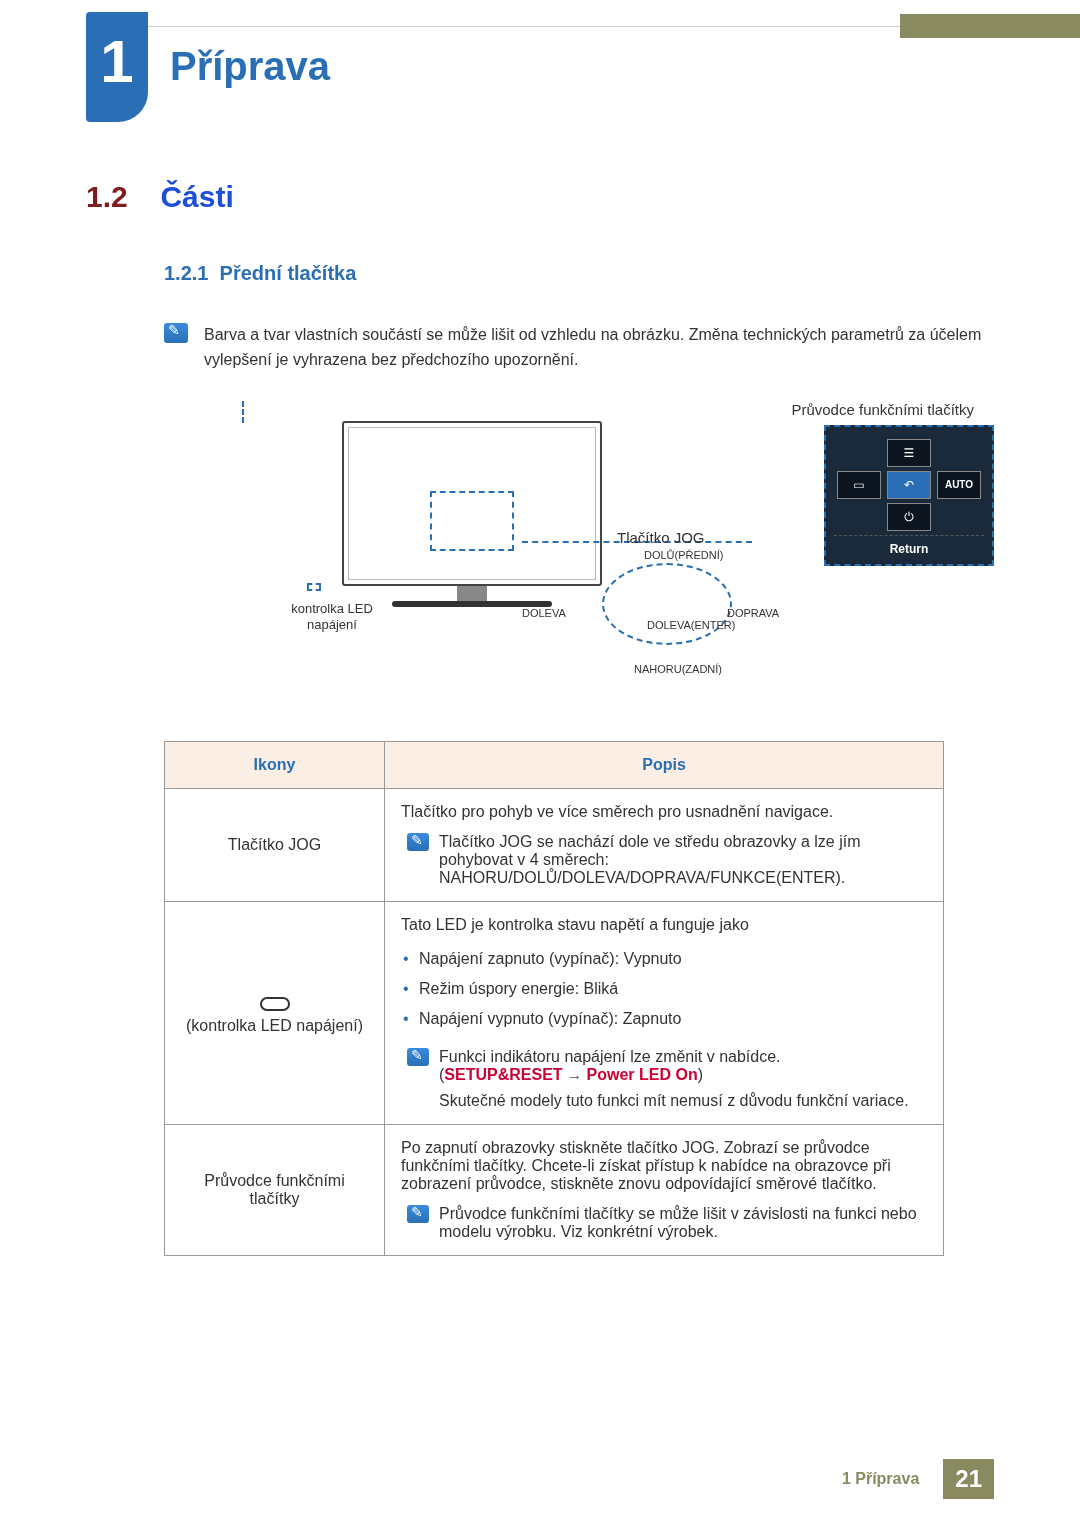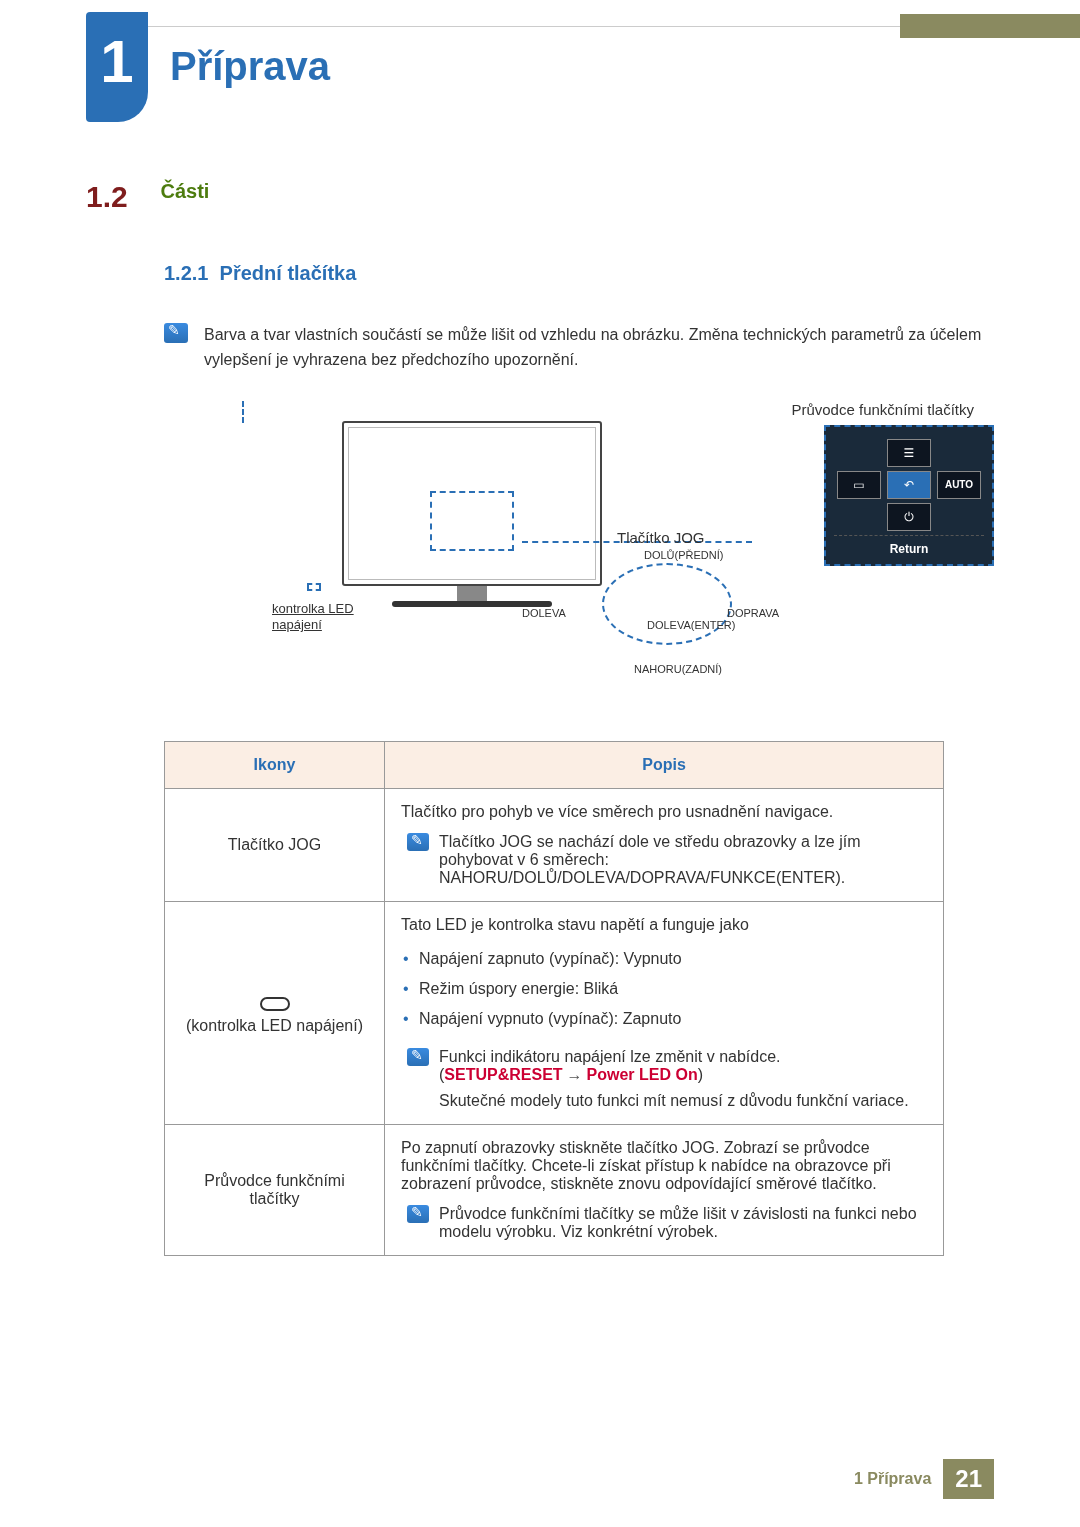--- a/index.html
+++ b/index.html
@@ -61,23 +61,23 @@
   .section-num {
     display: inline-block;
     width: 70px;
     font-size: 30px;
     font-weight: bold;
     color: #7f1d1d;
     vertical-align: top;
   }
   .section-title {
     display: inline-block;
-    font-size: 20px;
-    font-weight: bold;
-    color: #4d7c0f;
+    font-size: 30px;
+    font-weight: bold;
+    color: #1d4ed8;
   }
   .subsection {
     margin-top: 48px;
     margin-left: 78px;
   }
   .subsection-title {
     font-size: 20px;
     font-weight: bold;
     color: #2a6fb5;
   }
@@ -161,23 +161,22 @@
     top: 182px;
     width: 14px;
     height: 8px;
     border: 2px dashed #2a6fb5;
   }
   .led-label {
     position: absolute;
     left: 30px;
     top: 200px;
     width: 120px;
-    text-align: left;
+    text-align: center;
     line-height: 1.3;
-    text-decoration: underline;
   }
   .jog-label {
     position: absolute;
     left: 375px;
     top: 128px;
     font-size: 15px;
   }
   .jog-dir {
     position: absolute;
     font-size: 11px;
@@ -282,21 +281,21 @@
   .menu-path { color: #c03; font-weight: bold; }
   .arrow { color: #555; font-weight: bold; padding: 0 4px; }
 
   
   .footer {
     position: absolute;
     bottom: 28px;
     right: 86px;
     display: flex;
     align-items: center;
-    gap: 0;
+    gap: 12px;
   }
   .footer-text {
     color: #8a8a60;
     font-size: 16px;
     font-weight: bold;
     padding-right: 12px;
   }
   .footer-page {
     background: #8a8a60;
     color: #fff;
@@ -383,21 +382,21 @@
         <th>Popis</th>
       </tr>
     </thead>
     <tbody>
       <tr>
         <td class="col1">Tlačítko JOG</td>
         <td>
           <div>Tlačítko pro pohyb ve více směrech pro usnadnění navigace.</div>
           <div class="inner-note">
             <div class="note-icon"></div>
-            <div>Tlačítko JOG se nachází dole ve středu obrazovky a lze jím pohybovat v 6 směrech: NAHORU/DOLŮ/DOLEVA/DOPRAVA/FUNKCE(ENTER).</div>
+            <div>Tlačítko JOG se nachází dole ve středu obrazovky a lze jím pohybovat v 4 směrech: NAHORU/DOLŮ/DOLEVA/DOPRAVA/FUNKCE(ENTER).</div>
           </div>
         </td>
       </tr>
       <tr>
         <td class="col1">
           <span class="led-glyph"></span>
           <span>(kontrolka LED napájení)</span>
         </td>
         <td>
           <div>Tato LED je kontrolka stavu napětí a funguje jako</div>

